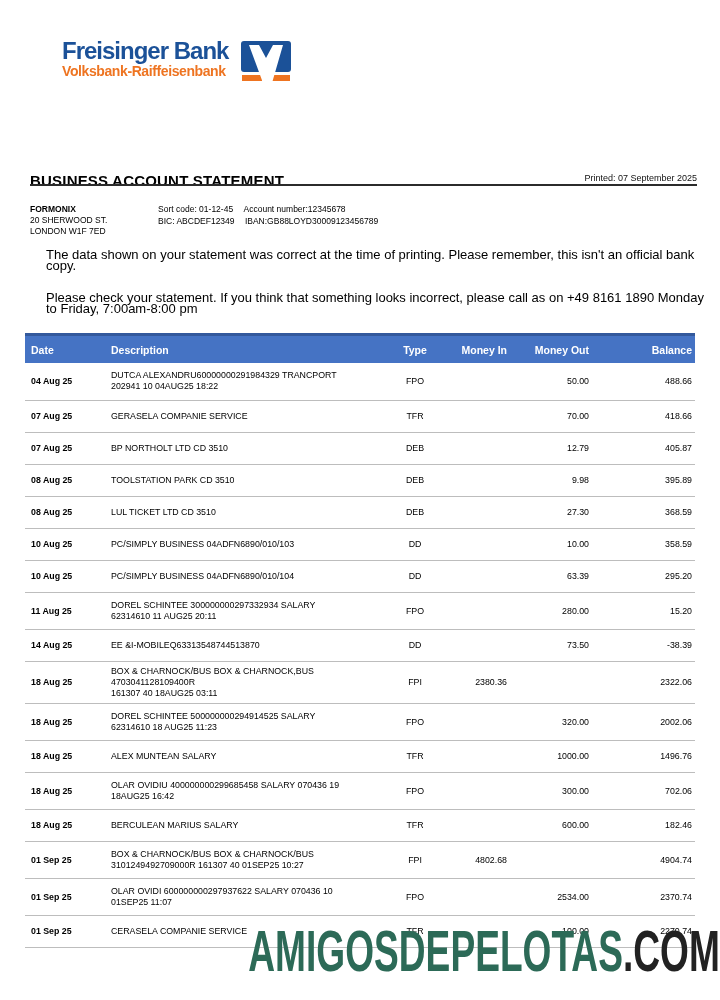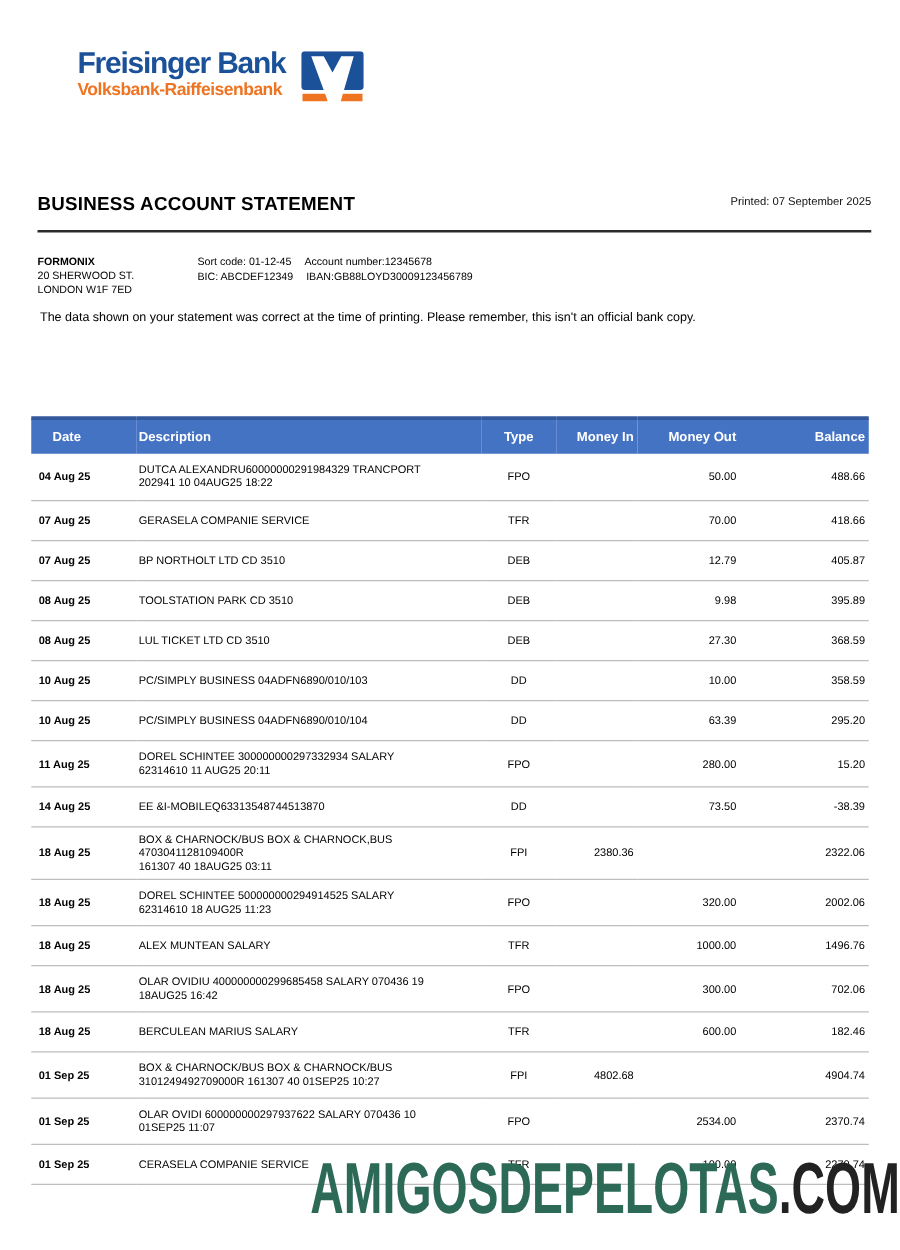--- a/index.html
+++ b/index.html
@@ -17,49 +17,49 @@
   }
 
   
   .logo{position:absolute;left:30px;top:38px;display:flex;align-items:flex-start;gap:13px;margin-left:32px;}
   .logo-text{display:flex;flex-direction:column;}
   .logo-name{font-size:24px;font-weight:bold;letter-spacing:-1px;color:var(--brand-blue);line-height:26px;}
   .logo-sub{font-size:14px;font-weight:bold;letter-spacing:-0.4px;color:var(--brand-orange);line-height:15px;}
   .logo-mark{width:50px;height:42px;margin-top:3px;}
 
   
-  .title-row{position:absolute;left:30px;top:155px;width:667px;}
+  .title-row{position:absolute;left:30px;top:172px;width:667px;}
   .title{font-size:15px;font-weight:bold;margin:0;letter-spacing:0.2px;}
   .printed{position:absolute;right:0;top:1px;font-size:9px;color:#111;}
   .title-rule{position:absolute;left:30px;top:184px;width:667px;height:2px;background:#2b2b2b;}
 
   
   .addr{position:absolute;left:30px;top:204px;font-size:8.5px;line-height:11px;}
   .addr .name{font-weight:bold;}
   .acct{position:absolute;left:158px;top:204px;font-size:8.5px;line-height:11.5px;}
   .acct .pair span{display:inline-block;}
   .acct .pair .second{margin-left:8px;}
 
-  .note{position:absolute;left:32px;width:660px;font-size:10px;line-height:11px;}
+  .note{position:absolute;left:46px;width:660px;font-size:13px;line-height:11px;}
   .note1{top:249px;}
   .note2{top:292px;}
 
   
   .tbl{position:absolute;left:25px;top:333px;width:670px;border-collapse:collapse;table-layout:fixed;}
   .tbl col.c-date{width:84px;}
   .tbl col.c-desc{width:276px;}
   .tbl col.c-type{width:60px;}
   .tbl col.c-in{width:65px;}
   .tbl col.c-out{width:82px;}
   .tbl col.c-bal{width:103px;}
   .tbl thead th{
     background:var(--header-bg);color:#fff;font-size:10.5px;font-weight:bold;
     height:27px;border-top:3px solid var(--header-top);padding:0;
   }
-  .tbl thead th.h-date{text-align:left;padding-left:17px;}
+  .tbl thead th.h-date{text-align:left;padding-left:6px;}
   .tbl thead th.h-desc{text-align:left;padding-left:2px;}
   .tbl thead th.h-type{text-align:center;}
   .tbl thead th.h-in,.tbl thead th.h-out,.tbl thead th.h-bal{text-align:right;padding-right:3px;}
   .tbl tbody td{
     font-size:8.8px;border-bottom:1px solid #bdbdbd;vertical-align:middle;padding:4px 0;
   }
   .tbl tbody tr{height:32px;}
   .tbl tbody tr.tall{height:37px;}
   .td-date{font-weight:bold;padding-left:6px !important;}
   .td-desc{padding-left:2px !important;}
@@ -111,20 +111,21 @@
       <span>Sort code: 01-12-45</span>
       <span class="second">Account number:12345678</span>
     </div>
     <div class="pair">
       <span>BIC: ABCDEF12349</span>
       <span class="second">IBAN:GB88LOYD30009123456789</span>
     </div>
   </div>
 
   <div class="note note1">The data shown on your statement was correct at the time of printing. Please remember, this isn't an official bank copy.</div>
+  <div class="note note2">Please check your statement. If you think that something looks incorrect, please call as on +49 8161 1890 Monday to Friday, 7:00am-8:00 pm</div>
 
   <table class="tbl">
     <colgroup>
       <col class="c-date">
         <col class="c-desc">
         <col class="c-type">
       <col class="c-in">
         <col class="c-out">
         <col class="c-bal">
     </colgroup>

